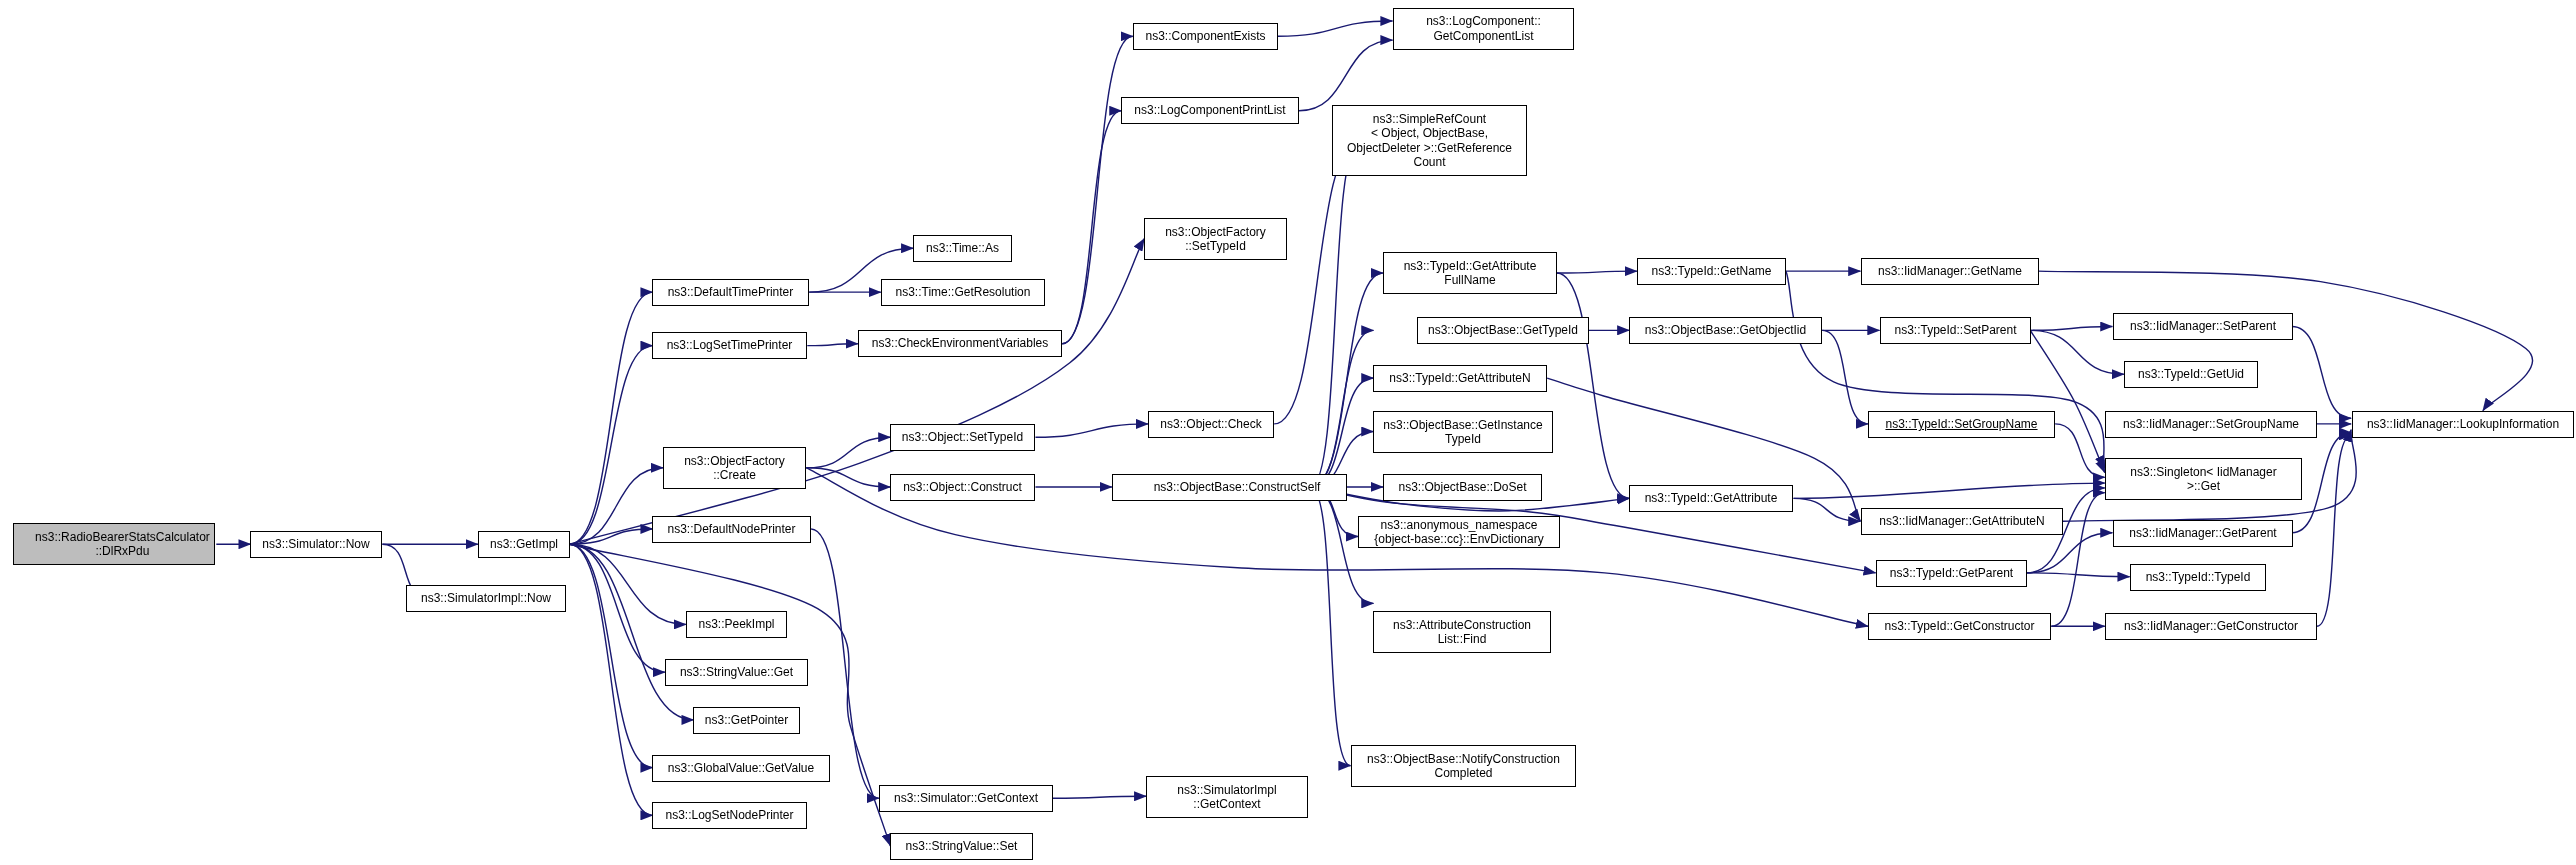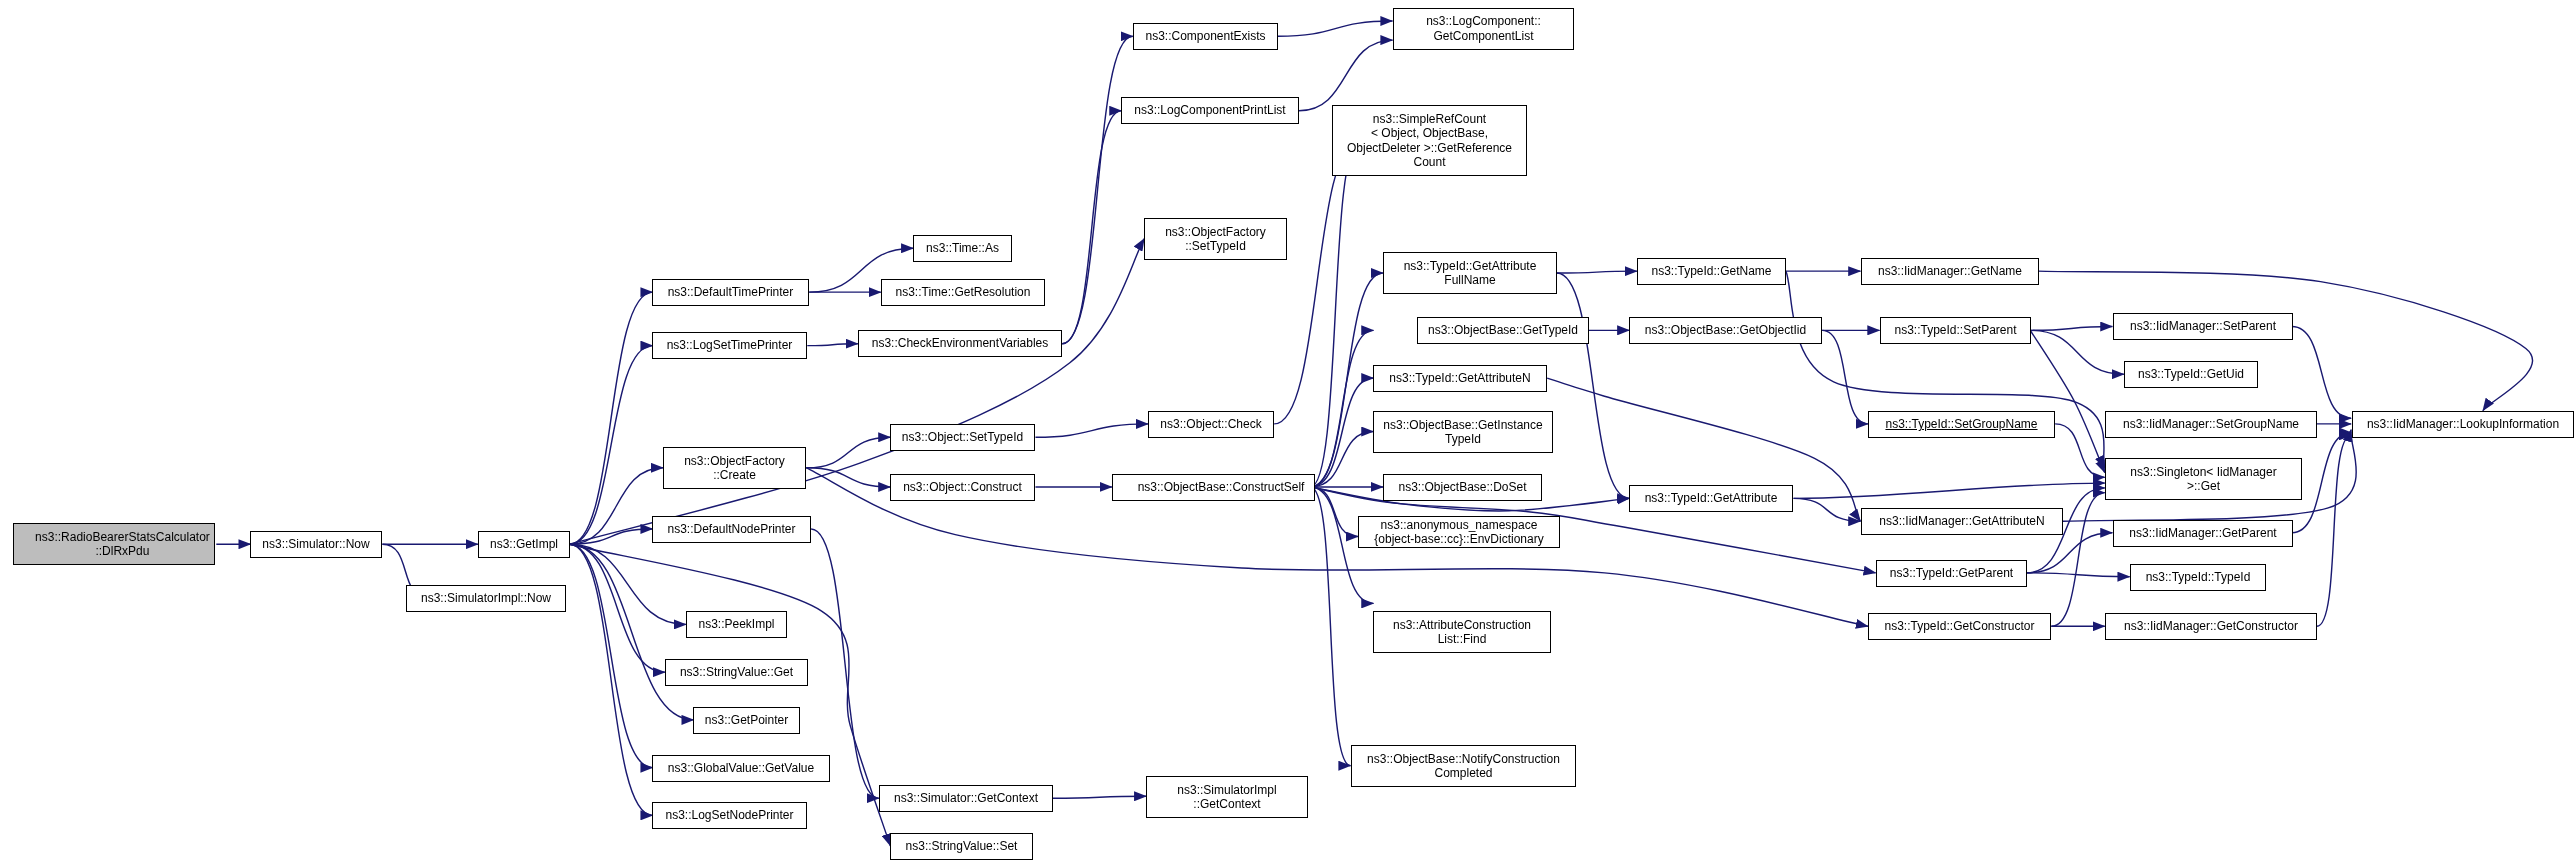--- a/index.html
+++ b/index.html
@@ -103,21 +103,21 @@
     <div class="node" style="left: 1121px; top: 97px; width: 178px; height: 27px;">ns3::LogComponentPrintList</div>
     <div class="node" style="left: 1393px; top: 7.6px; width: 181px; height: 42px;">ns3::LogComponent::
 GetComponentList</div>
     <div class="node" style="left: 1144px; top: 218px; width: 143px; height: 42px;">ns3::ObjectFactory
 ::SetTypeId</div>
     <div class="node" style="left: 663px; top: 447px; width: 143px; height: 42px;">ns3::ObjectFactory
 ::Create</div>
     <div class="node" style="left: 890px; top: 424px; width: 145px; height: 27px;">ns3::Object::SetTypeId</div>
     <div class="node" style="left: 890px; top: 474px; width: 145px; height: 27px;">ns3::Object::Construct</div>
     <div class="node" style="left: 1148px; top: 411px; width: 126px; height: 27px;">ns3::Object::Check</div>
-    <div class="node" style="left: 1112px; top: 474px; width: 203px; height: 27px; padding-left: 18px;">ns3::ObjectBase::ConstructSelf</div>
+    <div class="node" style="left: 1112px; top: 474px; width: 235px; height: 27px; padding-left: 18px;">ns3::ObjectBase::ConstructSelf</div>
     <div class="node" style="left: 1332px; top: 105px; width: 195px; height: 71px;">ns3::SimpleRefCount
 &lt; Object, ObjectBase,
 ObjectDeleter &gt;::GetReference
 Count</div>
     <div class="node" style="left: 1383px; top: 252px; width: 174px; height: 42px;">ns3::TypeId::GetAttribute
 FullName</div>
     <div class="node" style="left: 1373px; top: 317px; width: 172px; height: 27px; margin-left: 44px;">ns3::ObjectBase::GetTypeId</div>
     <div class="node" style="left: 1373px; top: 365px; width: 174px; height: 27px;">ns3::TypeId::GetAttributeN</div>
     <div class="node" style="left: 1373px; top: 411px; width: 180px; height: 42px;">ns3::ObjectBase::GetInstance
 TypeId</div>

